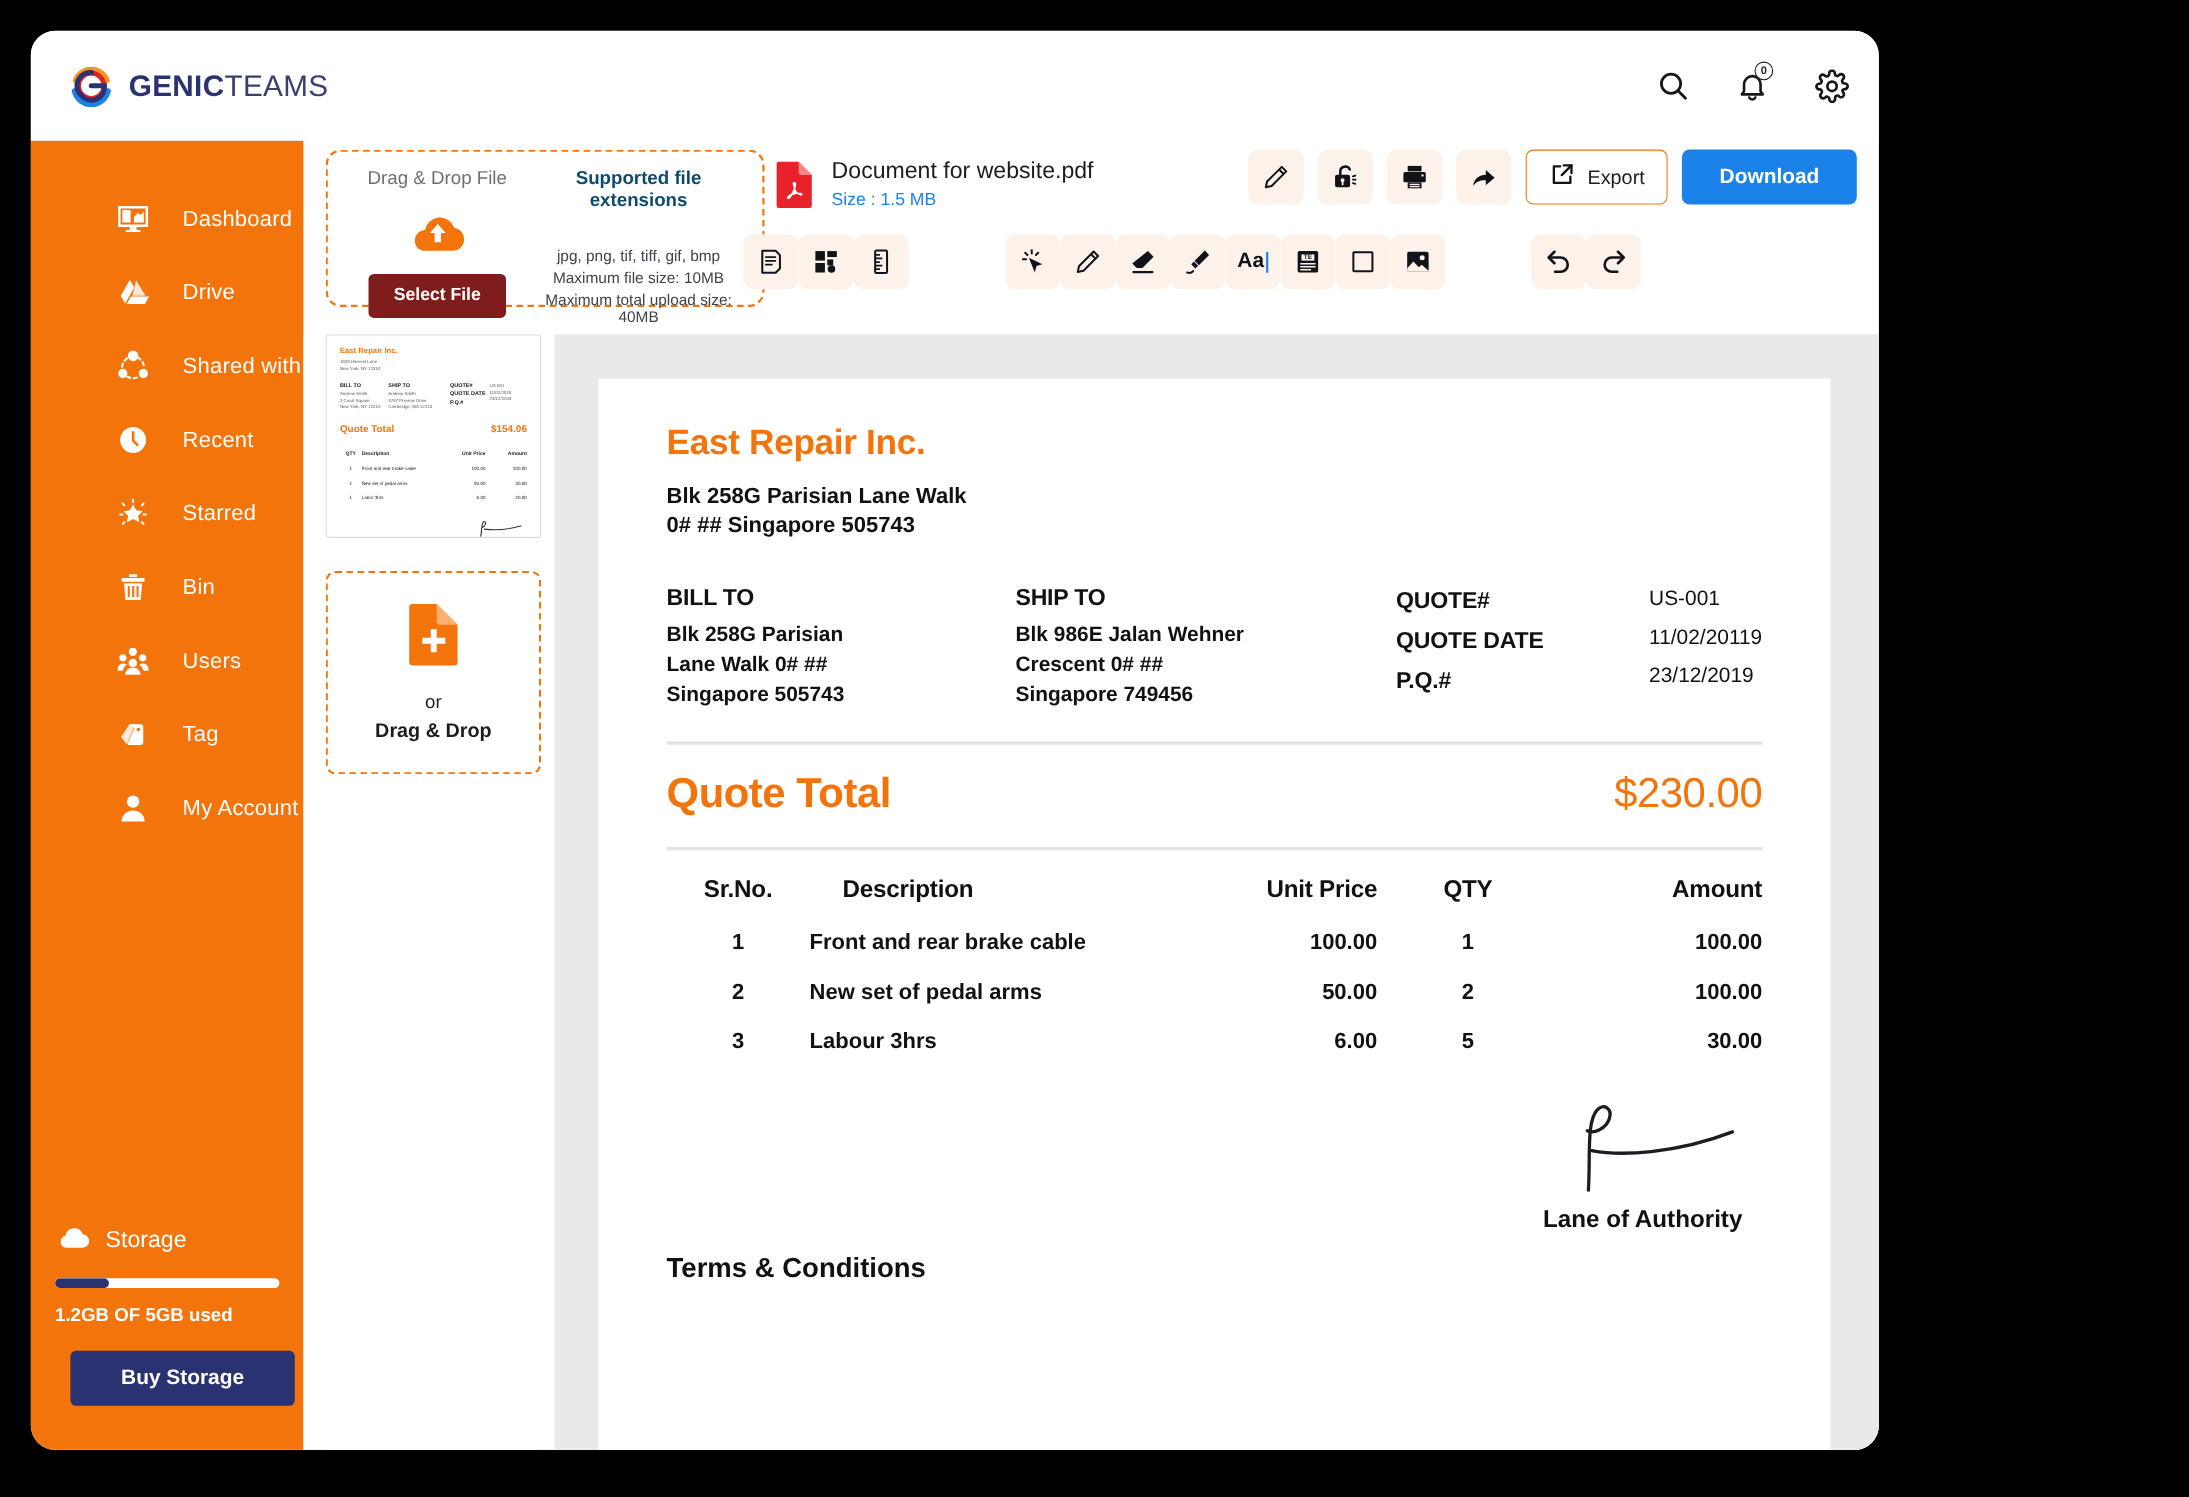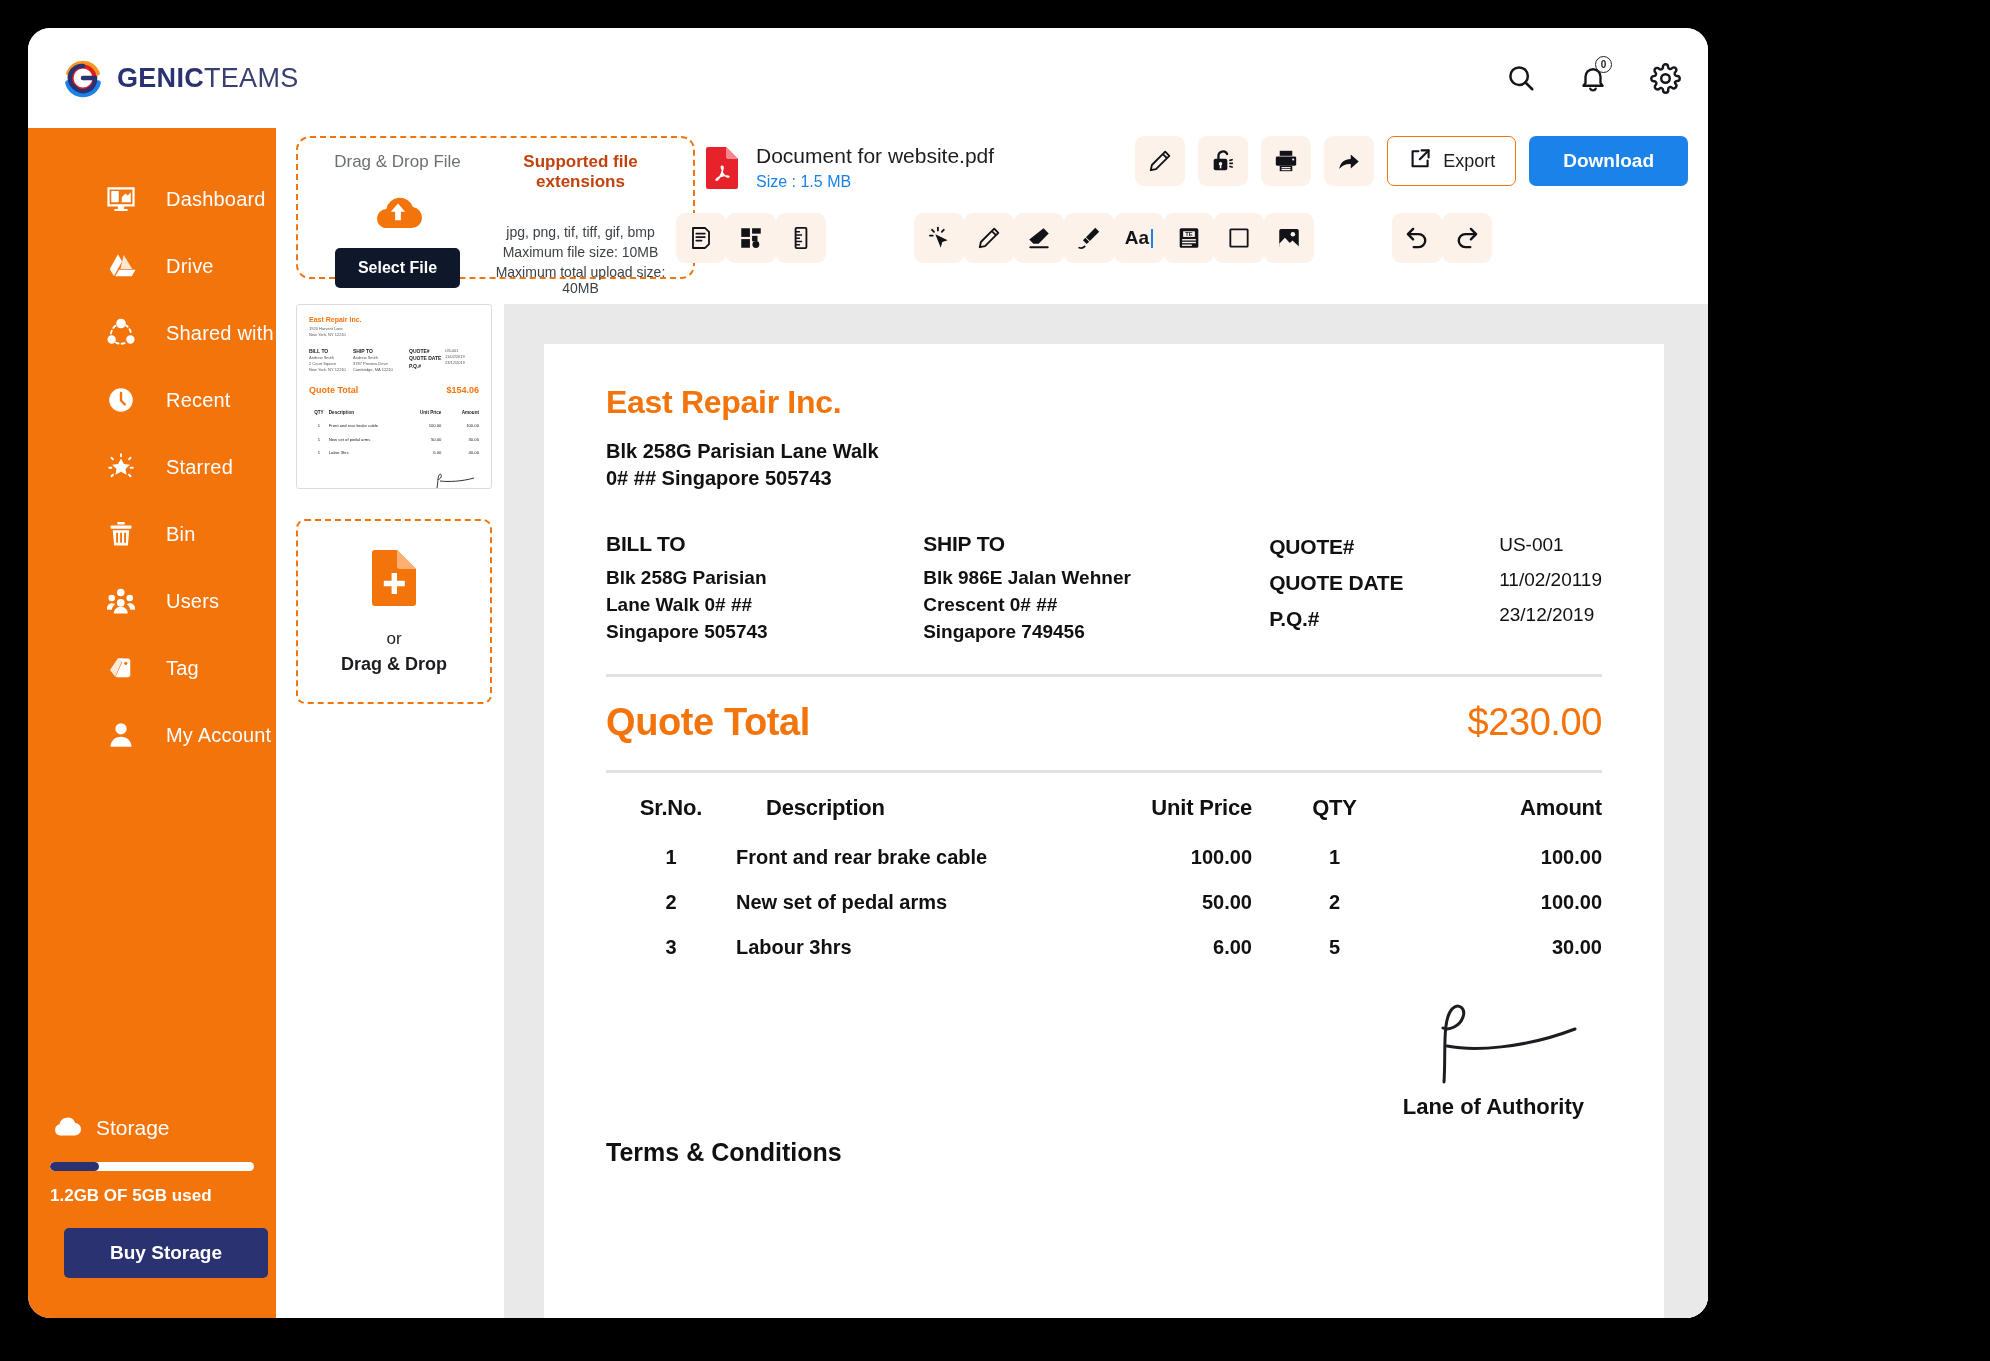--- a/index.html
+++ b/index.html
@@ -126,30 +126,30 @@
     border: 2px dashed #f4740c; border-radius: 14px;
     background: #fff;
   }
   .upload-left {
     position: absolute; left: 12px; top: 14px; width: 175px;
     display: flex; flex-direction: column; align-items: center;
   }
   .upload-dd { color: #6b7076; font-size: 17px; }
   .upload-cloud { margin-top: 18px; }
   .select-file {
-    margin-top: 12px; background: #0f172a; color: #fff;
+    margin-top: 12px; background: #7f1d1d; color: #fff;
     border: 0; border-radius: 5px; padding: 11px 23px;
     font-size: 16px; font-weight: 600; cursor: pointer;
     font-family: "Liberation Sans", sans-serif;
   }
   .upload-right {
     position: absolute; right: 10px; top: 14px; width: 205px;
     text-align: center;
   }
-  .sup-title { color: #c2410c; font-size: 17px; font-weight: 700; }
+  .sup-title { color: #0c4a6e; font-size: 17px; font-weight: 700; }
   .sup-line { color: #3e4349; font-size: 14px; margin-top: 4px; }
   .sup-lines { margin-top: 32px; }
 
   
   .docinfo {
     position: absolute; left: 428px; top: 16px;
     display: flex; align-items: center; gap: 16px;
   }
   .pdf-ico { width: 36px; height: 44px; position: relative; }
   .doc-name { font-size: 21px; color: #1b1d21; }

